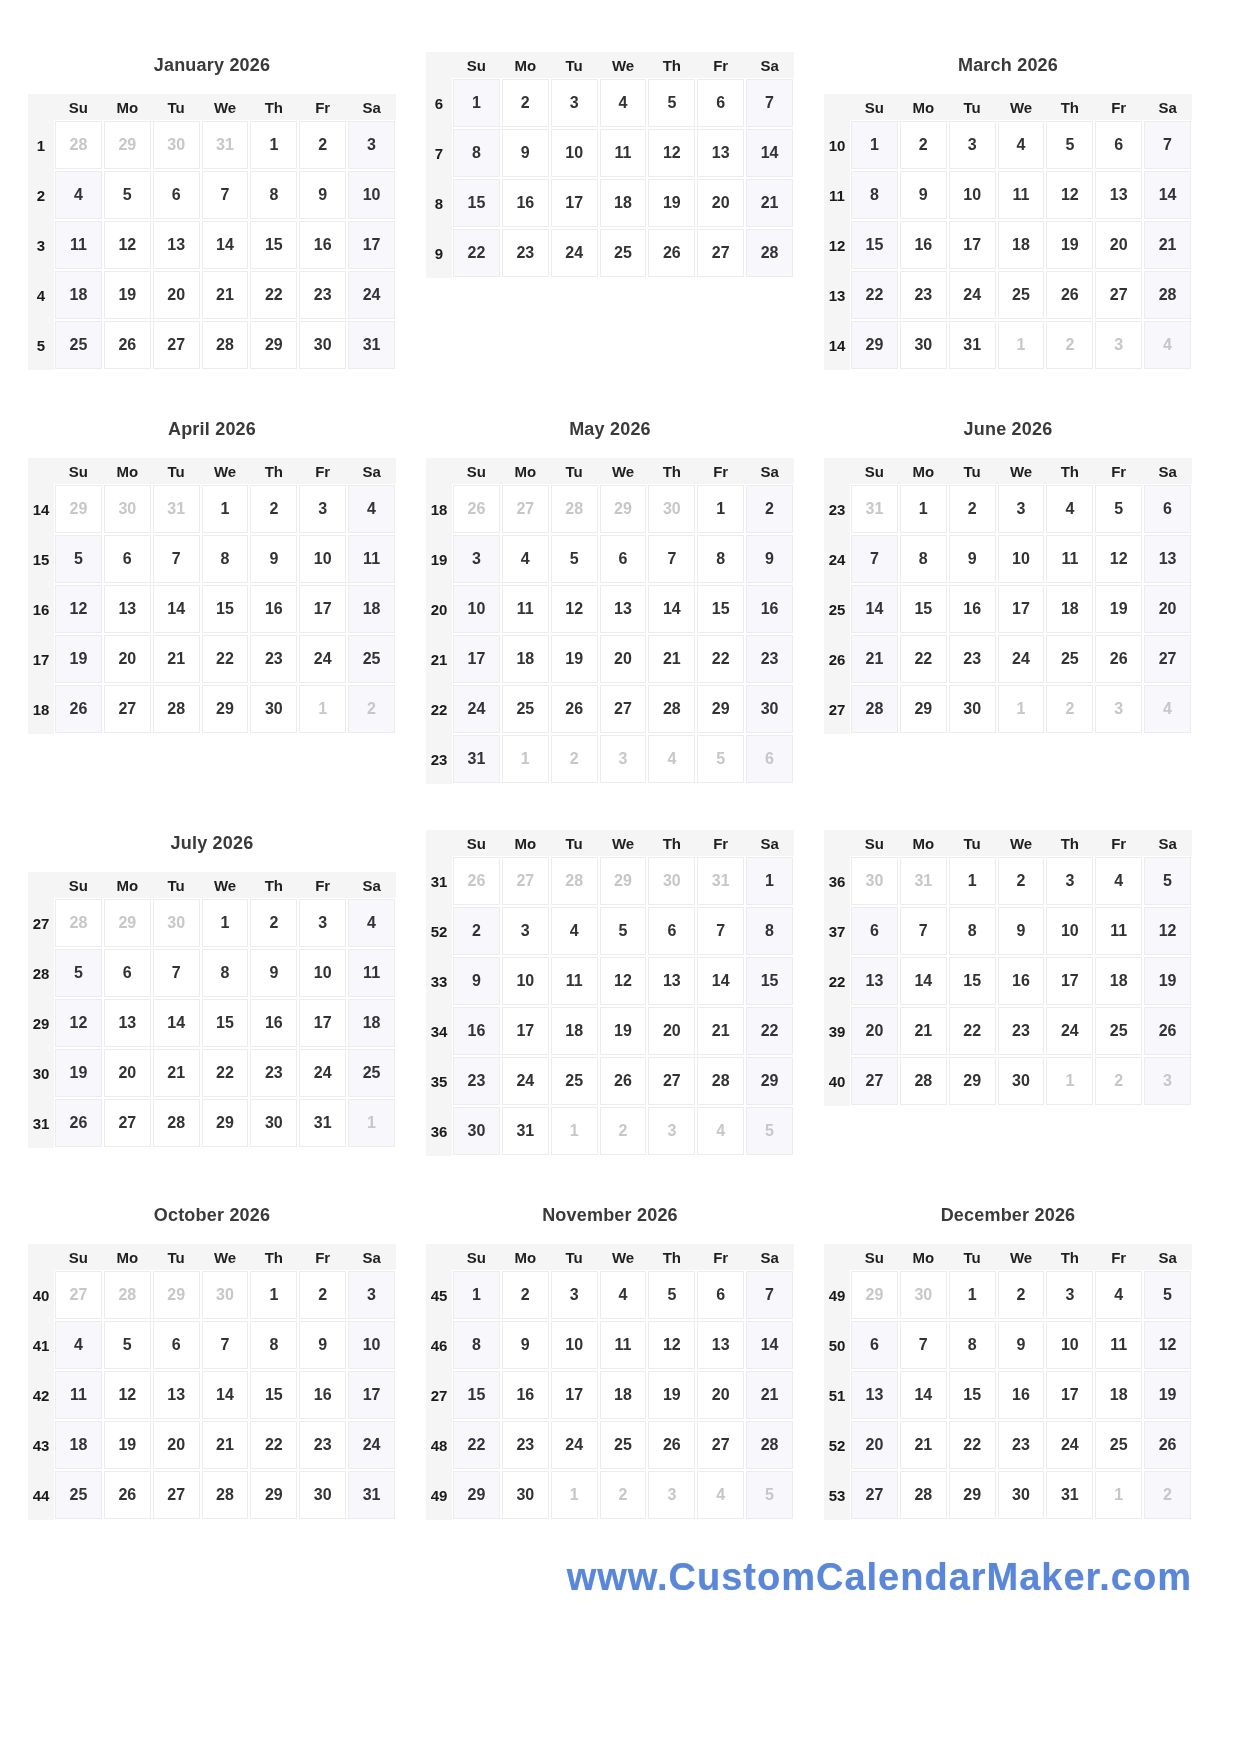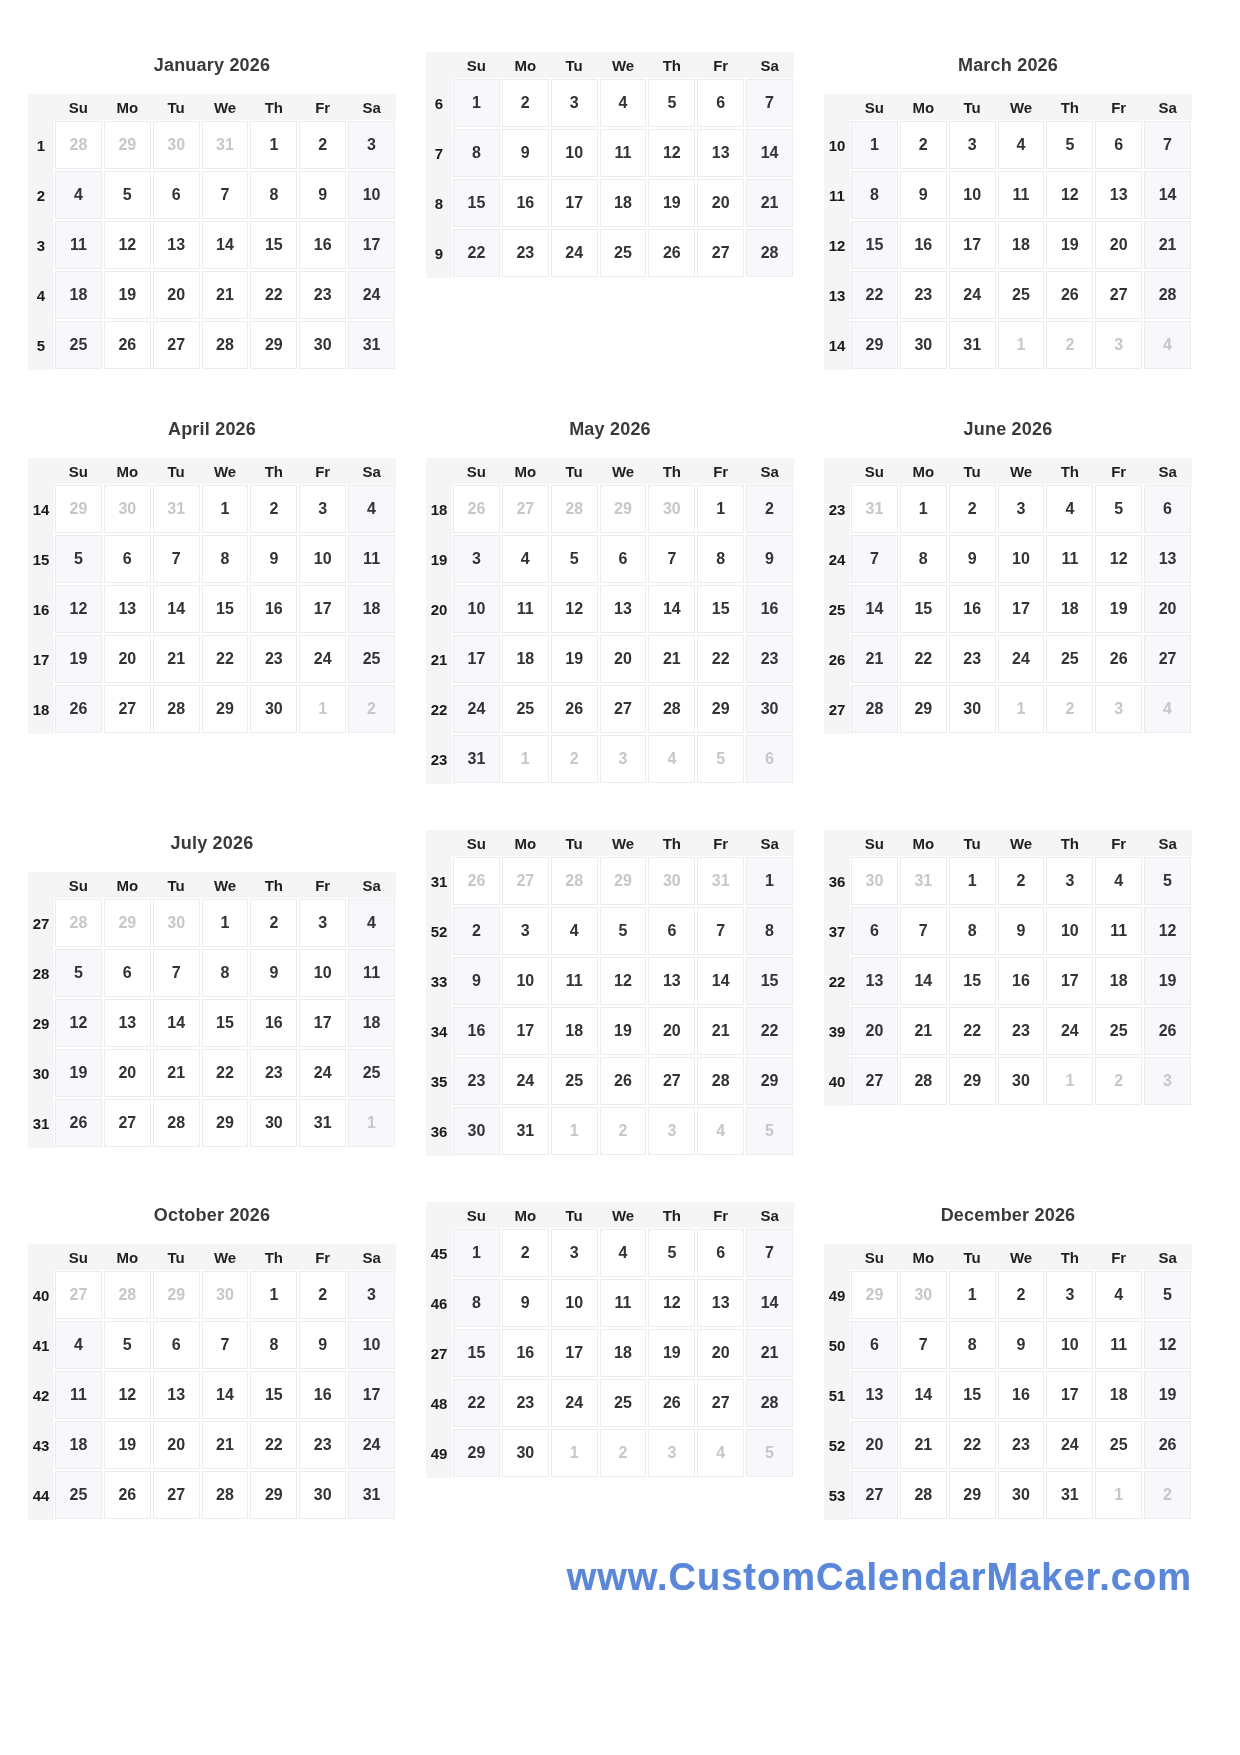--- a/index.html
+++ b/index.html
@@ -615,20 +615,21 @@
           <div class="day">26</div>
           <div class="day">27</div>
           <div class="day">28</div>
           <div class="day">29</div>
           <div class="day">30</div>
           <div class="day tint">31</div>
         </div>
   </div>
 
   <div class="month">
+    <div class="month-title">November 2026</div>
     <div class="month-grid">
           <div class="corner"></div>
           <div class="dow">Su</div>
           <div class="dow">Mo</div>
           <div class="dow">Tu</div>
           <div class="dow">We</div>
           <div class="dow">Th</div>
           <div class="dow">Fr</div>
           <div class="dow">Sa</div>
           <div class="wknum">45</div>

